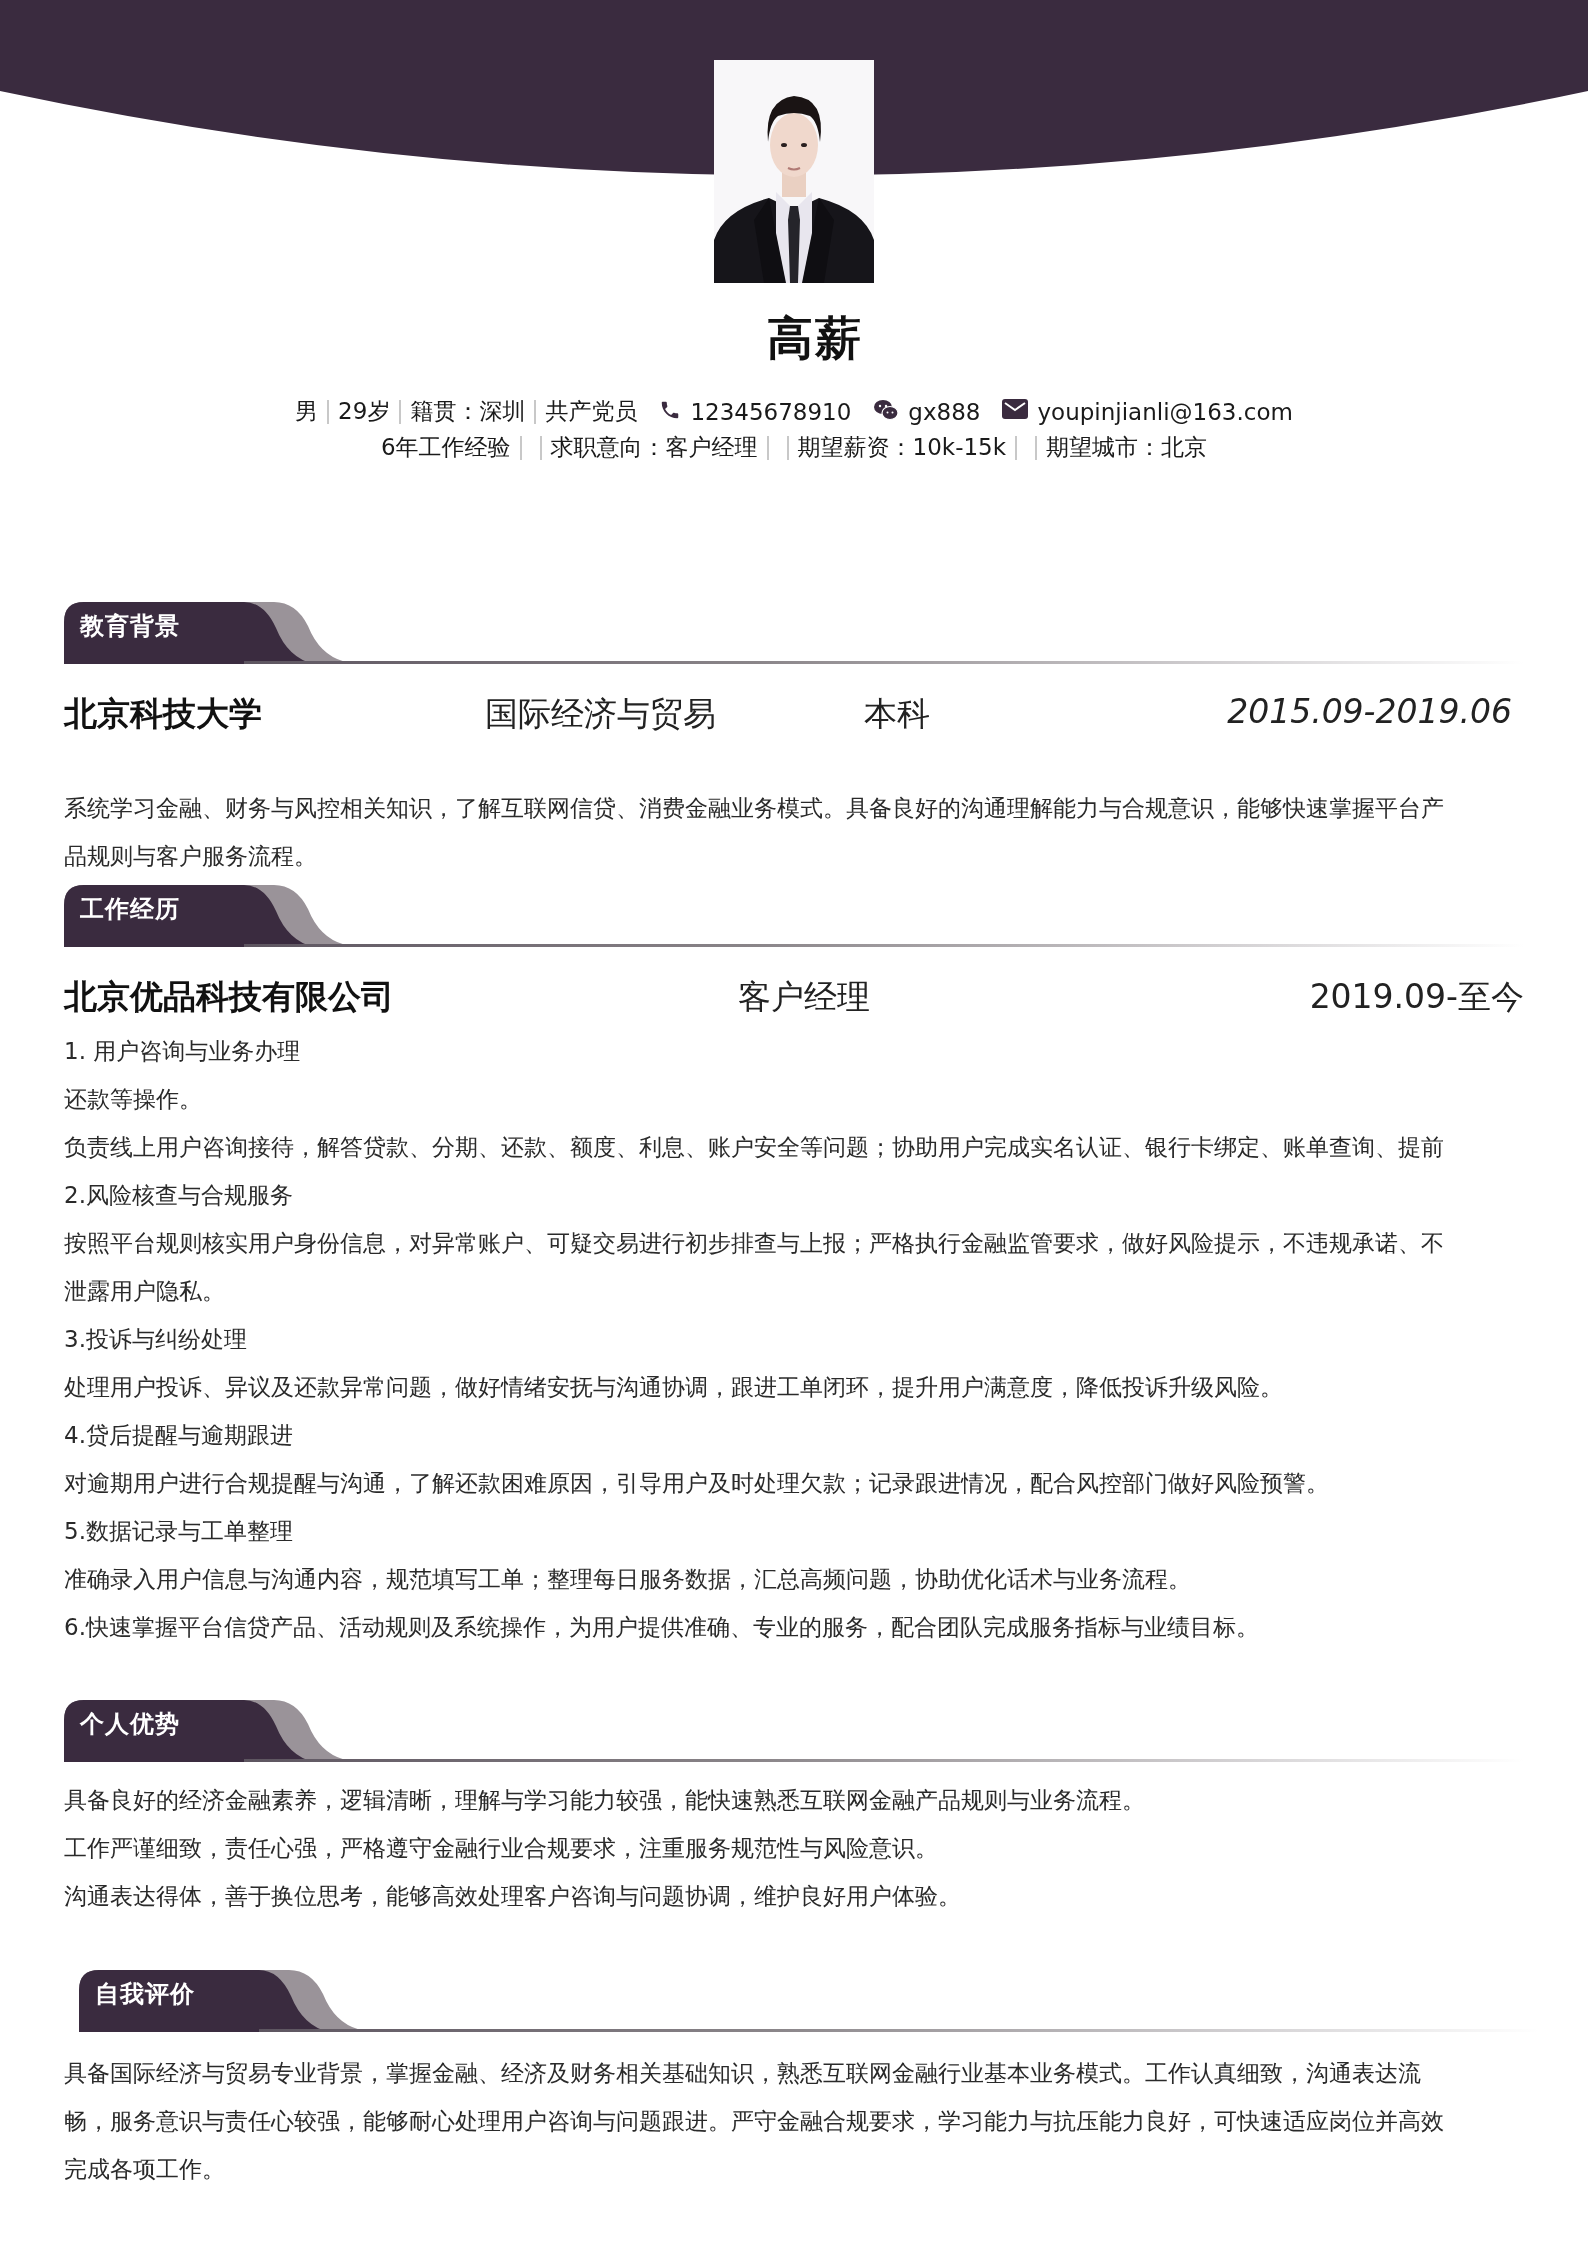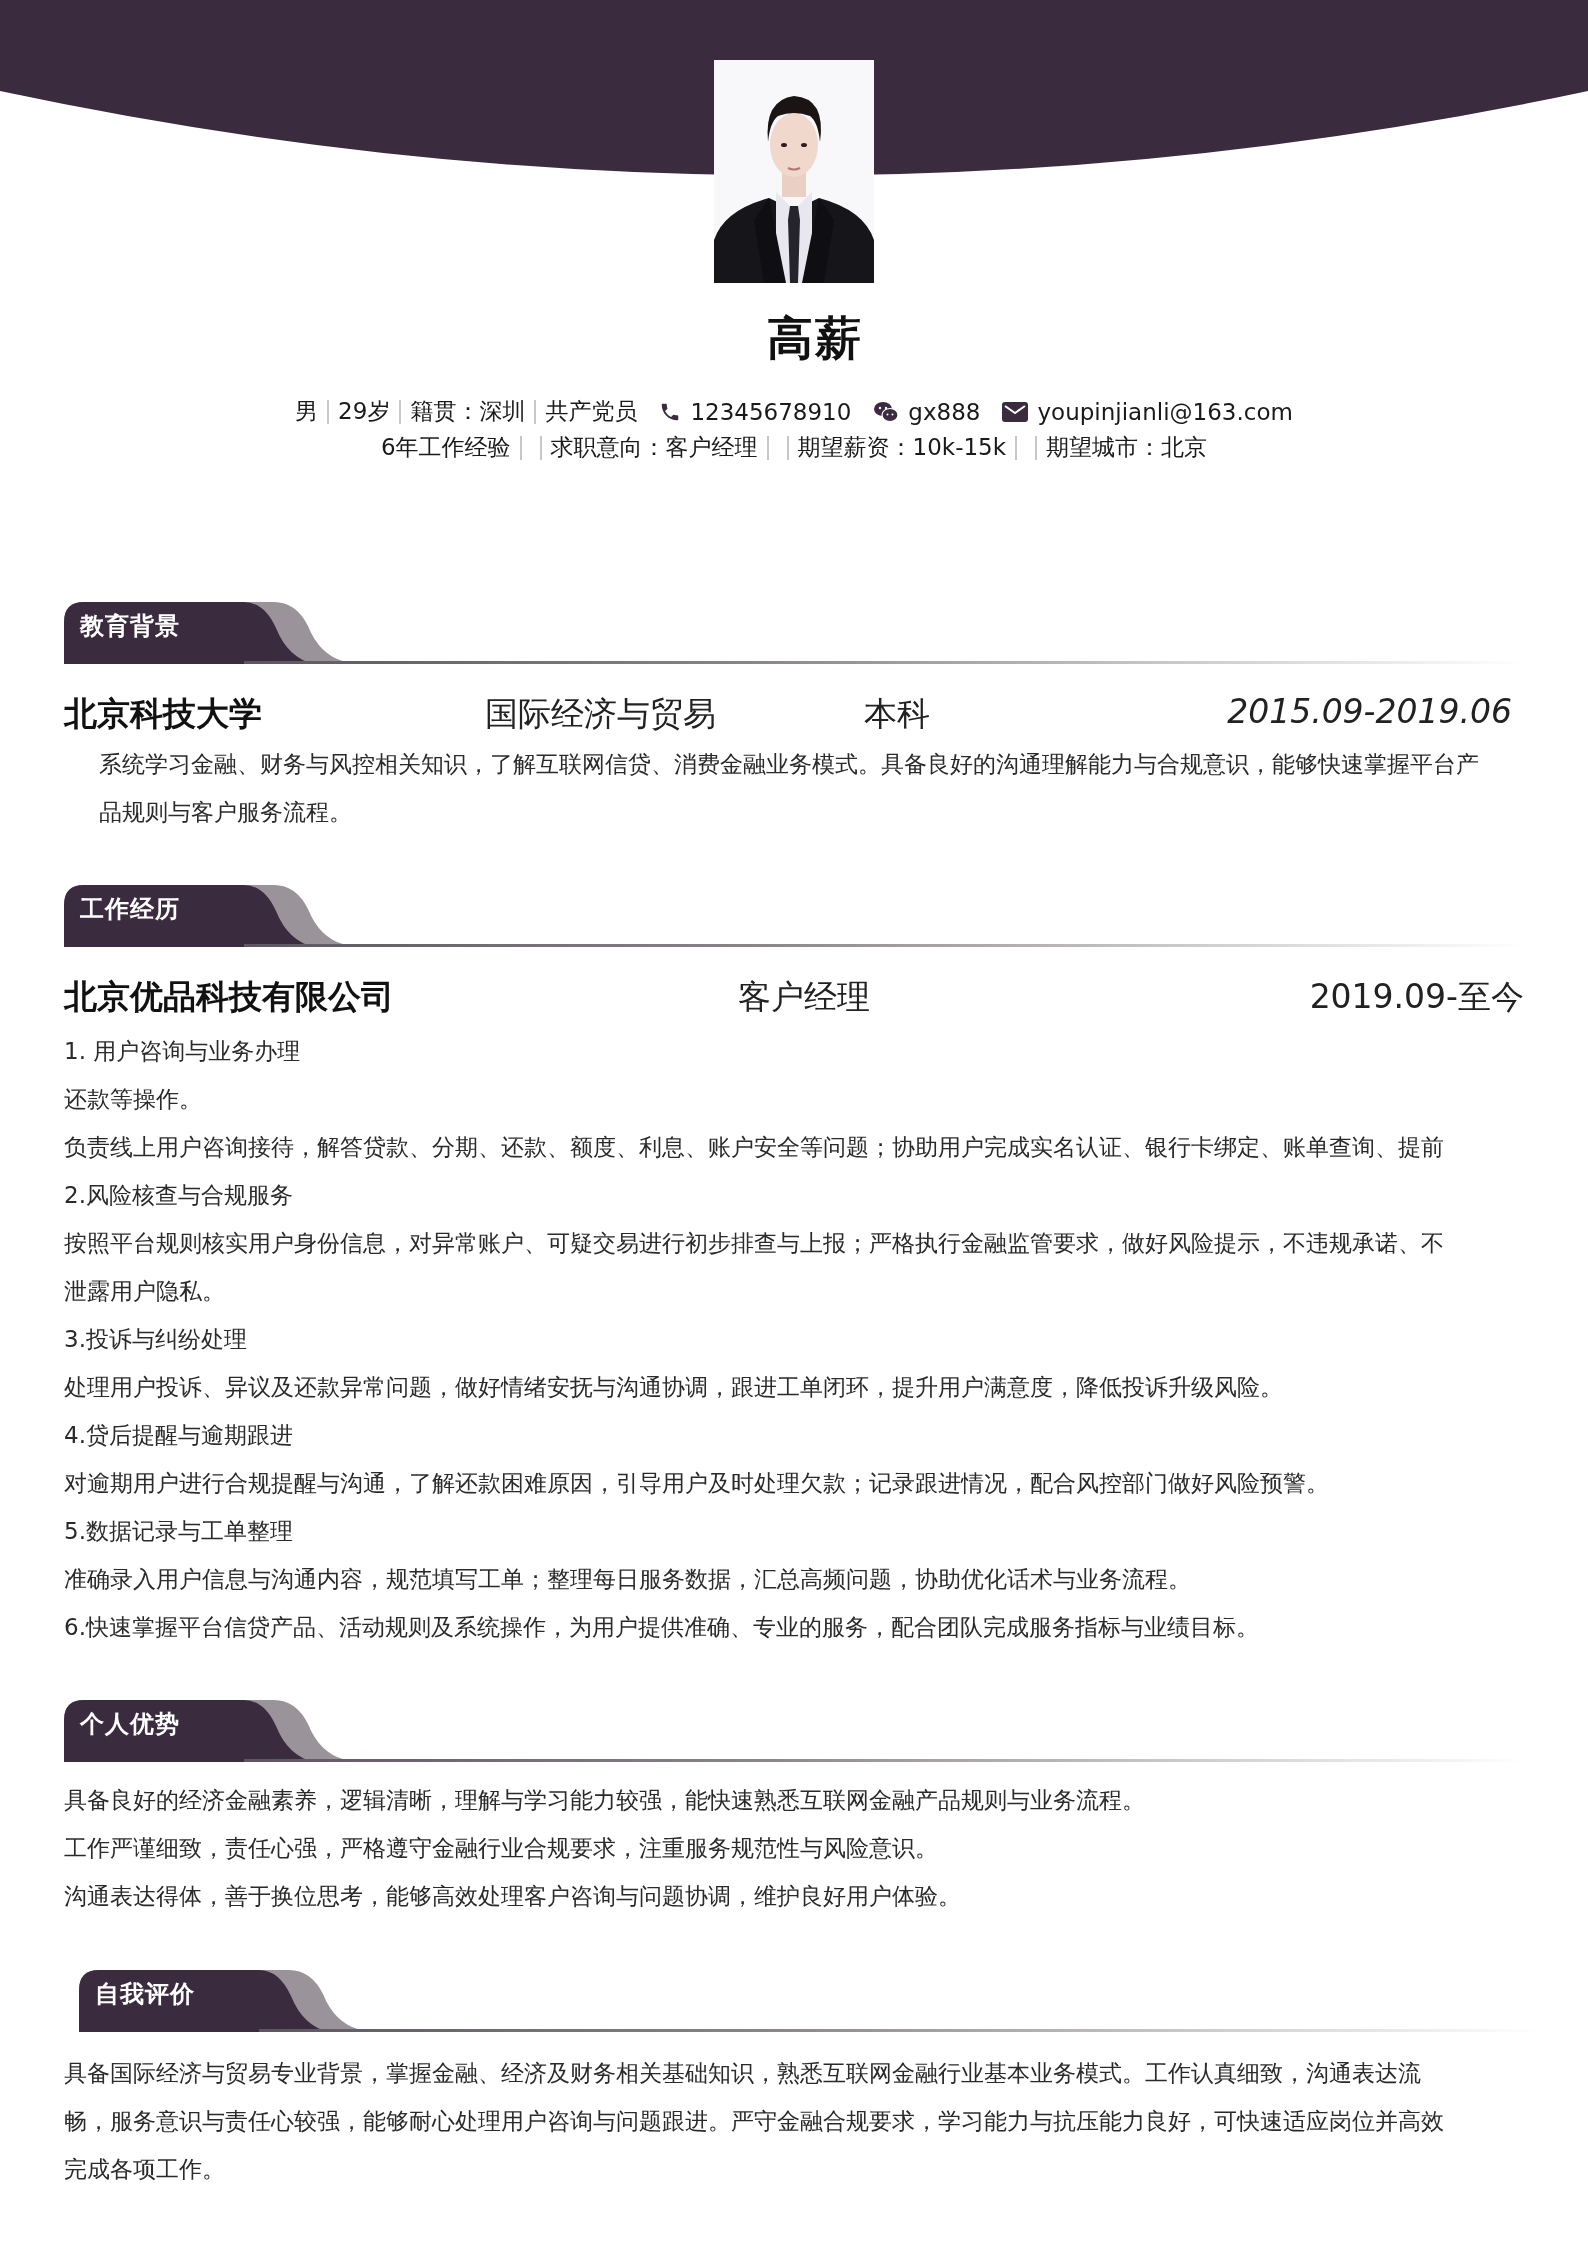--- a/index.html
+++ b/index.html
@@ -9,21 +9,21 @@
   .header-bg { position: absolute; left: 0; top: 0; width: 1588px; height: 180px; }
   .photo { position: absolute; left: 714px; top: 60px; width: 160px; height: 223px; overflow: hidden; background: #f7f6f8; }
   .photo svg { display: block; }
 
   .name { position: absolute; left: 0; top: 308px; width: 1588px; text-align: center; font-size: 46px; font-weight: bold; color: #111; letter-spacing: 2px; padding-left: 42px; }
 
   .info-line { position: absolute; left: 0; width: 1588px; display: flex; justify-content: center; align-items: center; font-size: 23px; color: #1a1a1a; white-space: nowrap; }
   .info-line.l1 { top: 396px; }
   .info-line.l2 { top: 432px; }
   .sep { display: inline-block; width: 2px; height: 24px; background: #c8c8c8; margin: 0 9px; vertical-align: middle; }
-  .contact { display: inline-flex; align-items: center; margin-left: 22px; }
+  .contact { display: inline-flex; align-items: flex-start; margin-left: 22px; }
   .contact svg { margin-right: 9px; }
 
   .section-head { position: absolute; left: 64px; width: 1460px; height: 62px; }
   .section-head .wave { position: absolute; left: 0; top: 0; }
   .section-head .title { position: absolute; left: 16px; top: 8px; font-size: 24px; font-weight: bold; color: #fff; letter-spacing: 1px; }
   .section-head .rule { position: absolute; left: 180px; right: 0; bottom: 0; height: 3px; background: linear-gradient(to right, #5d5560 0%, #8a8589 40%, #d9d7d9 80%, #ffffff 100%); }
 
   .row { position: absolute; left: 64px; width: 1460px; font-size: 33px; }
   .row .bold { font-weight: bold; color: #111; }
   .abs { position: absolute; top: 0; white-space: nowrap; }
@@ -125,21 +125,21 @@
   <div class="rule"></div>
 </div>
 
 <div class="row" style="top:692px;height:36px;">
   <span class="abs bold" style="left:0;">北京科技大学</span>
   <span class="abs" style="left:421px;">国际经济与贸易</span>
   <span class="abs" style="left:800px;">本科</span>
   <span class="abs" style="right:12px;font-style:italic;">2015.09-2019.06</span>
 </div>
 
-<div class="para" style="top:740px;margin-left:35px;">
+<div class="para" style="top:784px;">
   <p>系统学习金融、财务与风控相关知识，了解互联网信贷、消费金融业务模式。具备良好的沟通理解能力与合规意识，能够快速掌握平台产</p>
   <p>品规则与客户服务流程。</p>
 </div>
 
 <div class="section-head" style="top:885px;">
   <svg class="wave" width="280" height="62" viewBox="0 0 280 62">
     <path d="M0 20 Q0 0 20 0 H210 Q232 0 244 24 Q256 54 282 60 V62 H0 Z" fill="#9a9399"></path>
     <path d="M0 20 Q0 0 20 0 H180 Q200 0 212 26 Q224 56 250 62 H0 Z" fill="#3a2b3f"></path>
   </svg>
   <div class="title">工作经历</div>

